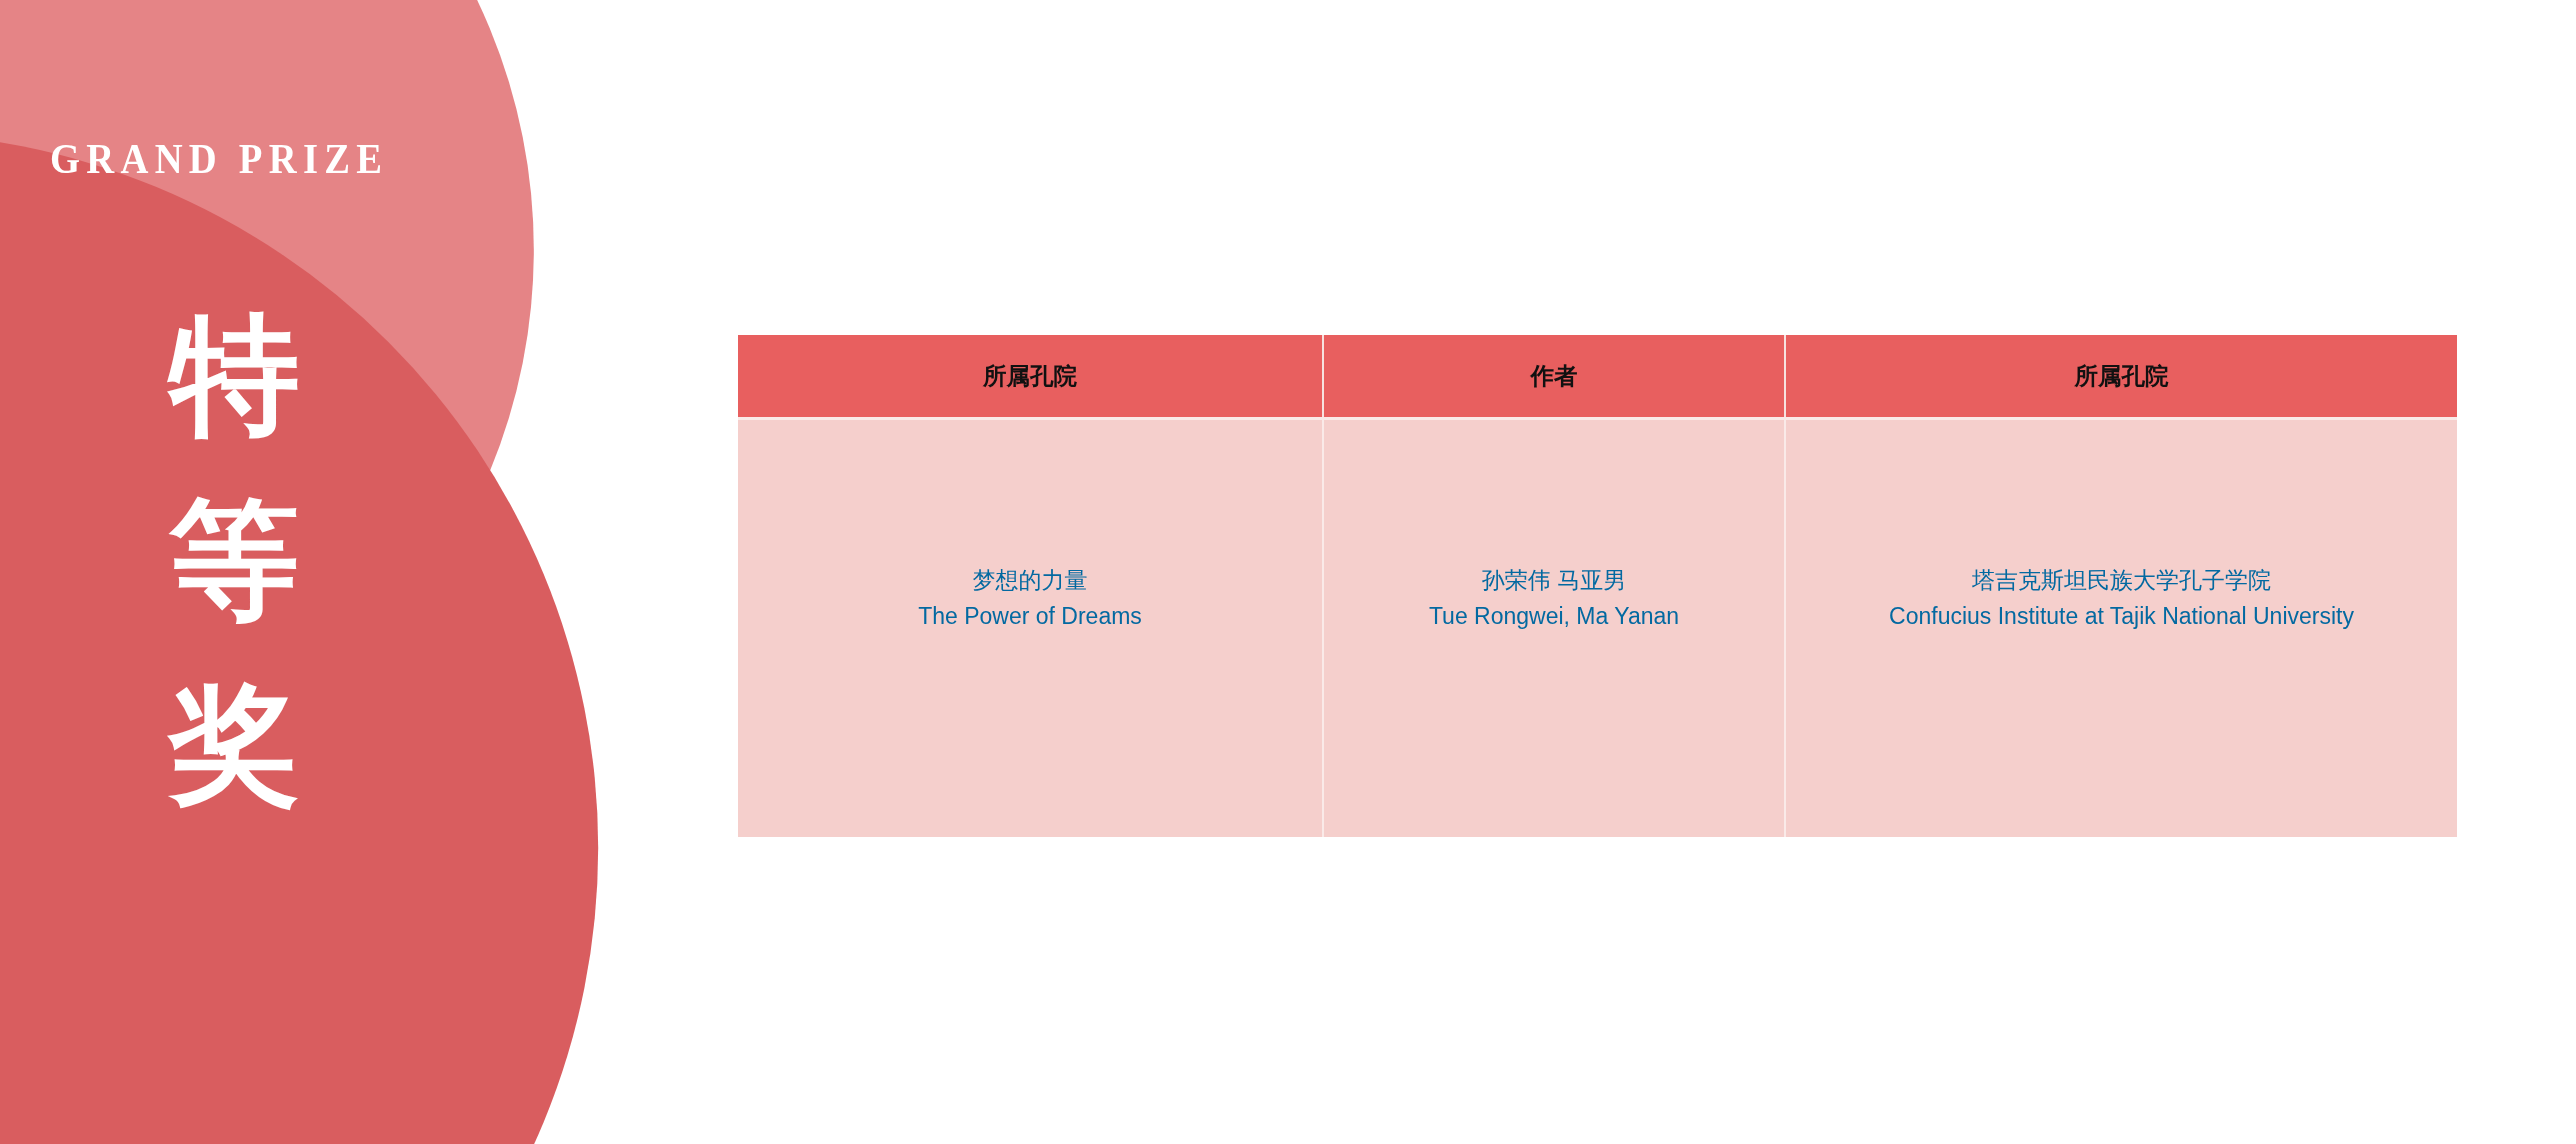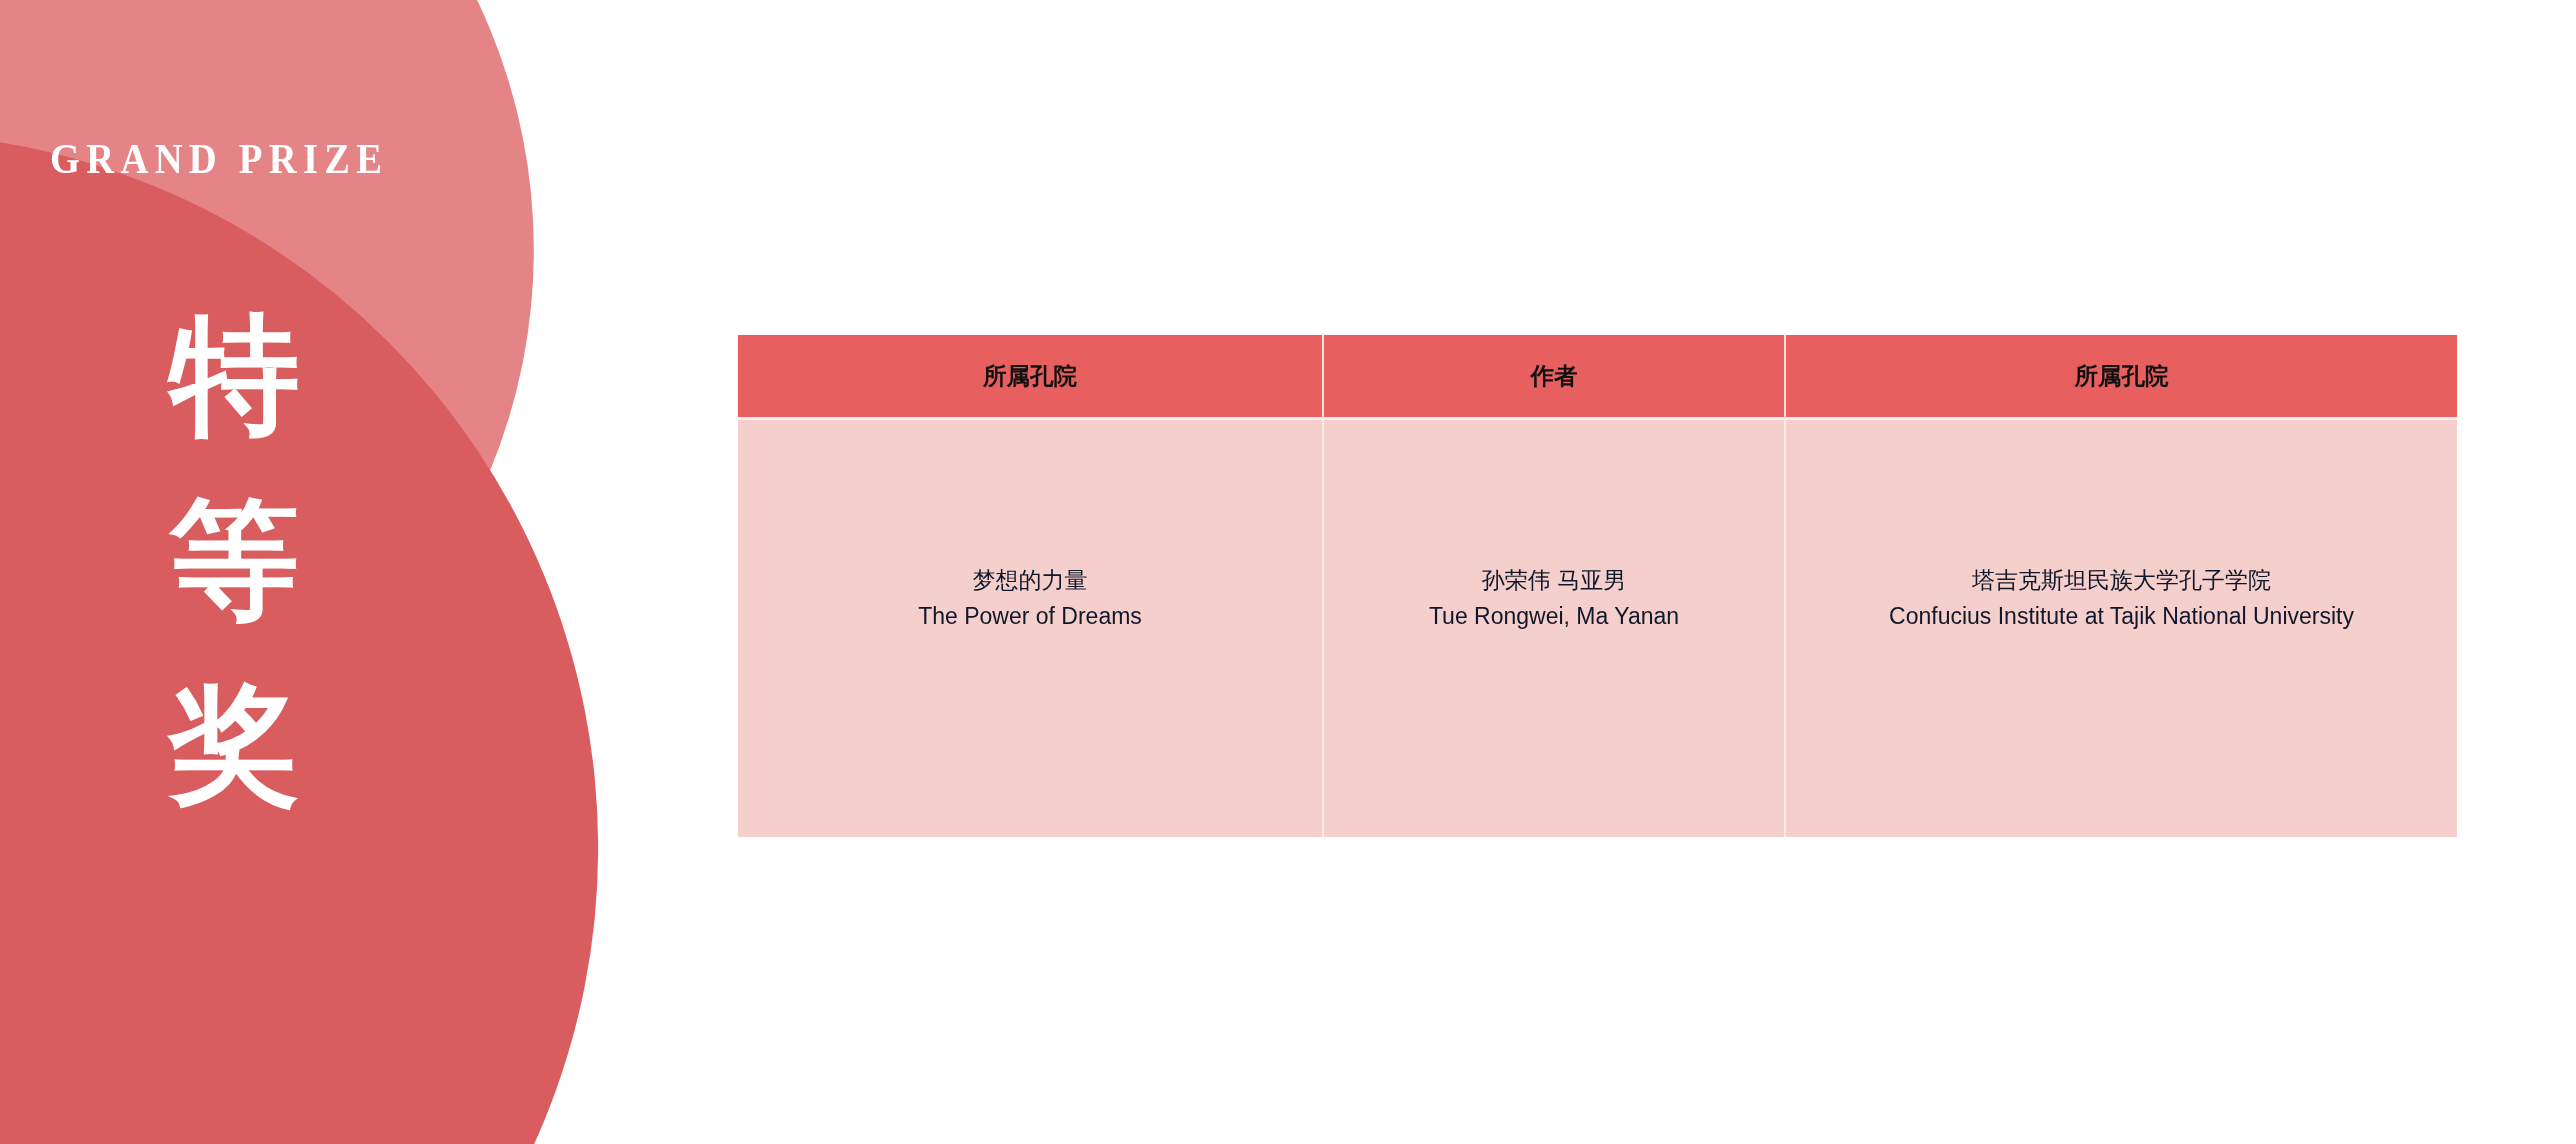--- a/index.html
+++ b/index.html
@@ -84,21 +84,21 @@
     padding: 0 7.6px;
     text-align: center;
     vertical-align: middle;
     border-right: 2.3px solid #F7E2E0;
     box-sizing: border-box;
   }
   #results-table thead th:last-child { border-right: none; font-family: Liberation Mono, monospace; }
 
   #results-table tbody td {
     background: #F5CFCC;
-    color: #0f172a;
+    color: #0369a1;
     font-size: 23px;
     font-weight: 400;
     height: 419px;
     padding: 0 26px;
     text-align: center;
     vertical-align: middle;
     border-right: 2.3px solid #FAEAE8;
     border-top: 3px solid #FAEAE8;
     box-sizing: border-box;
     line-height: 1.56;

